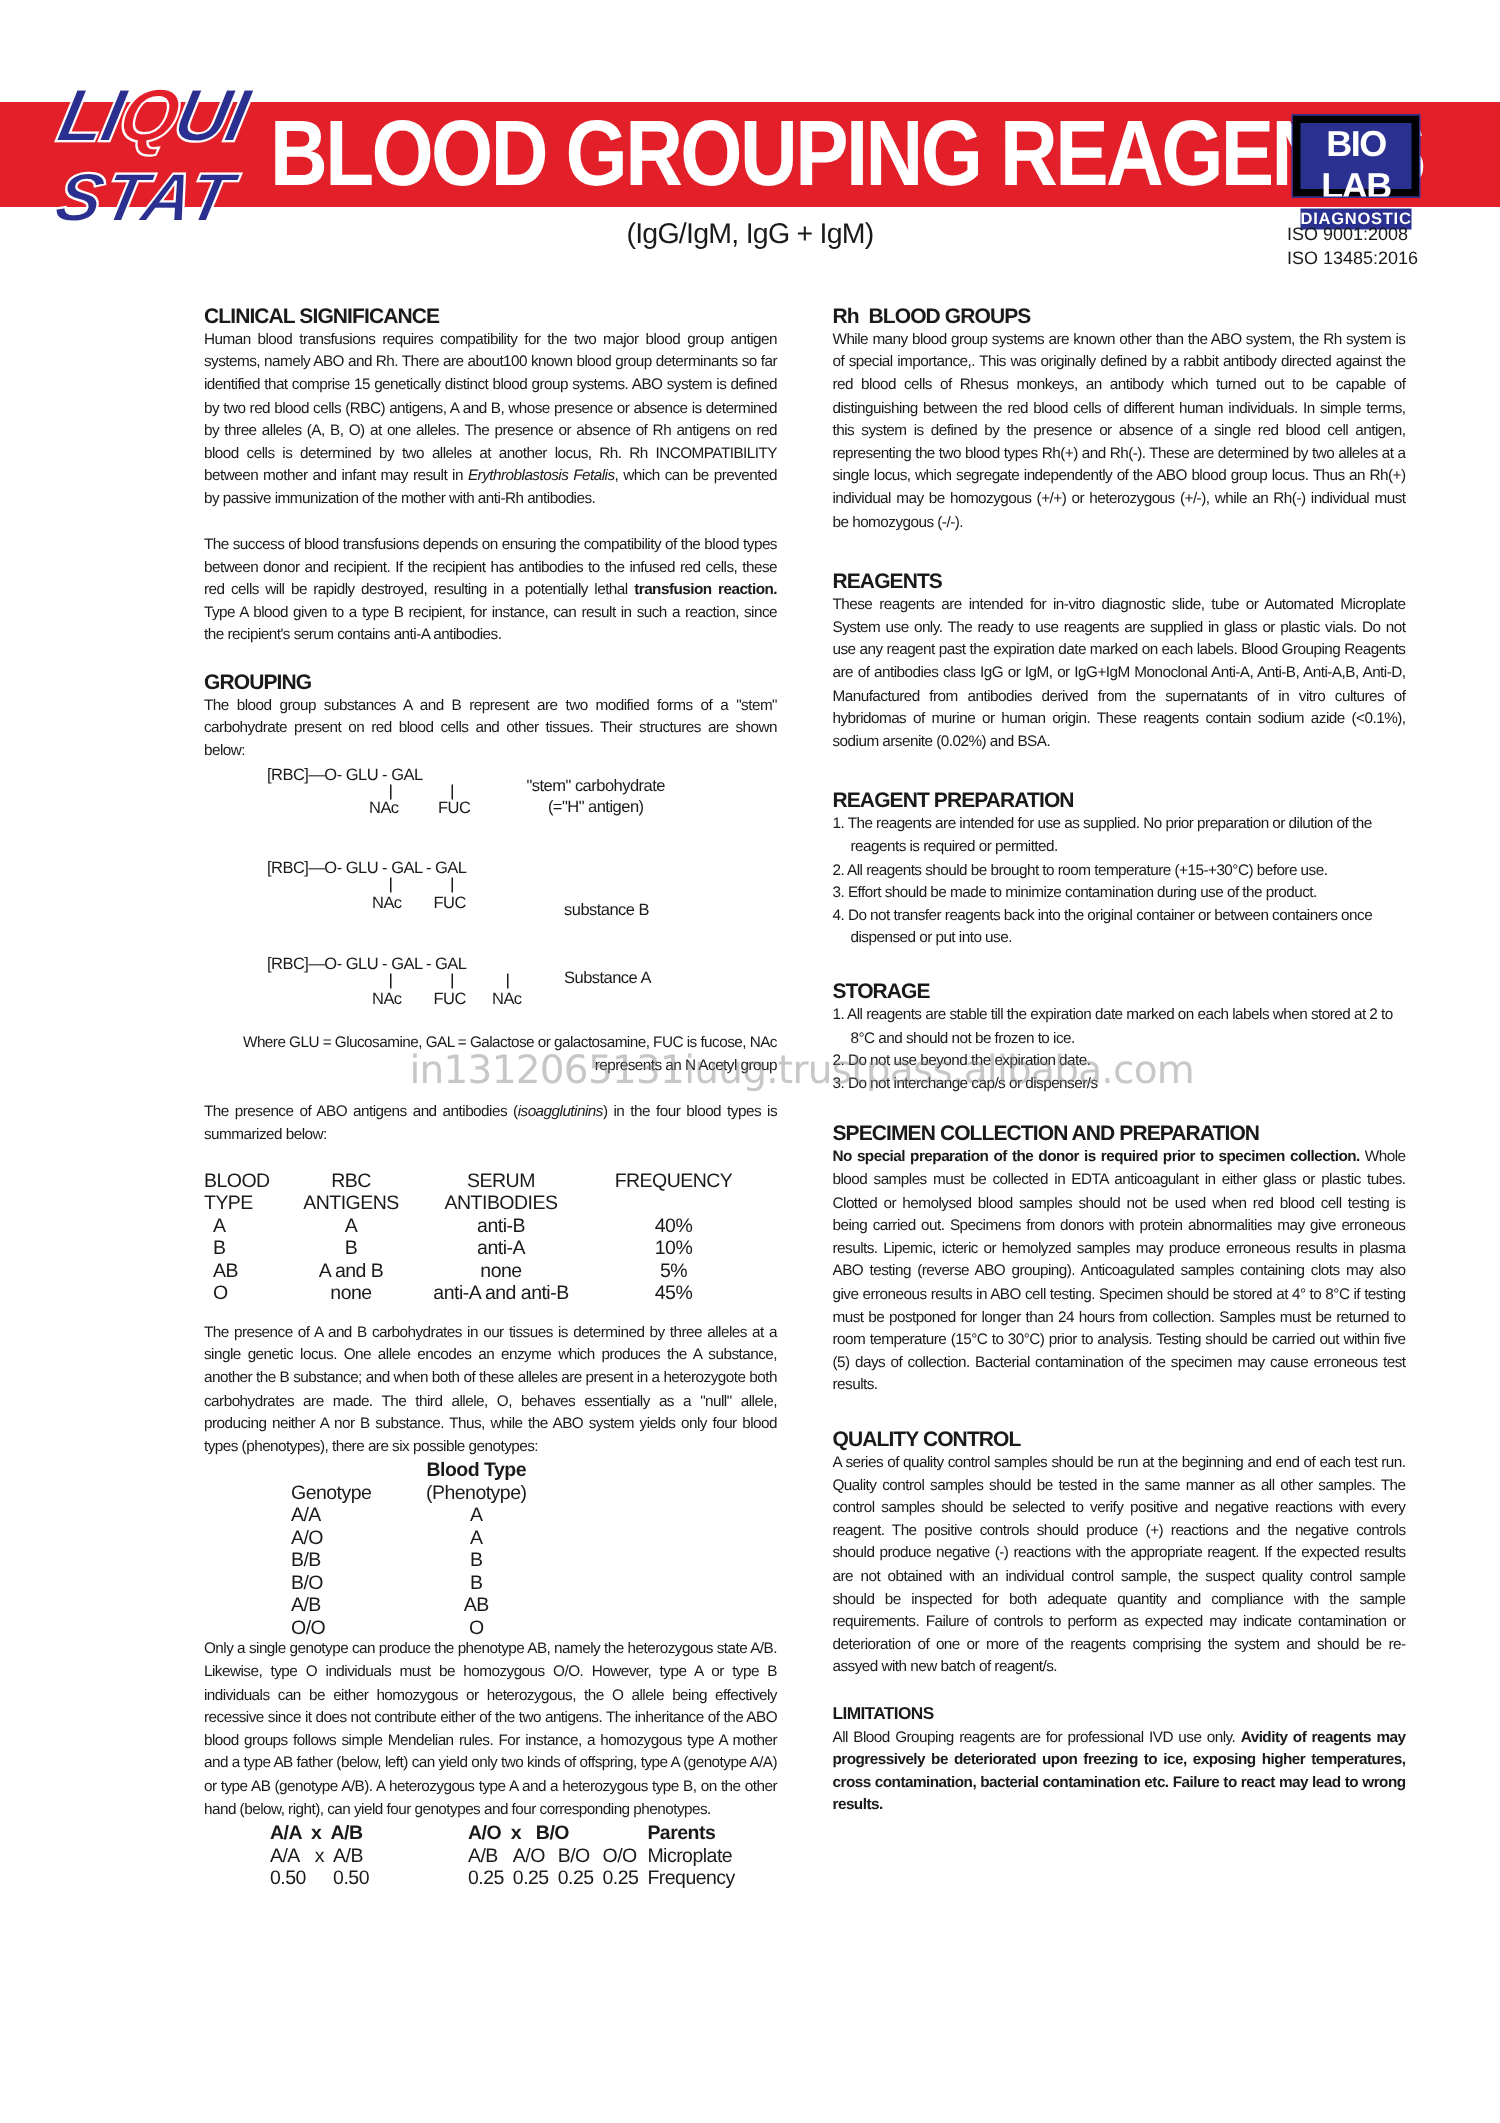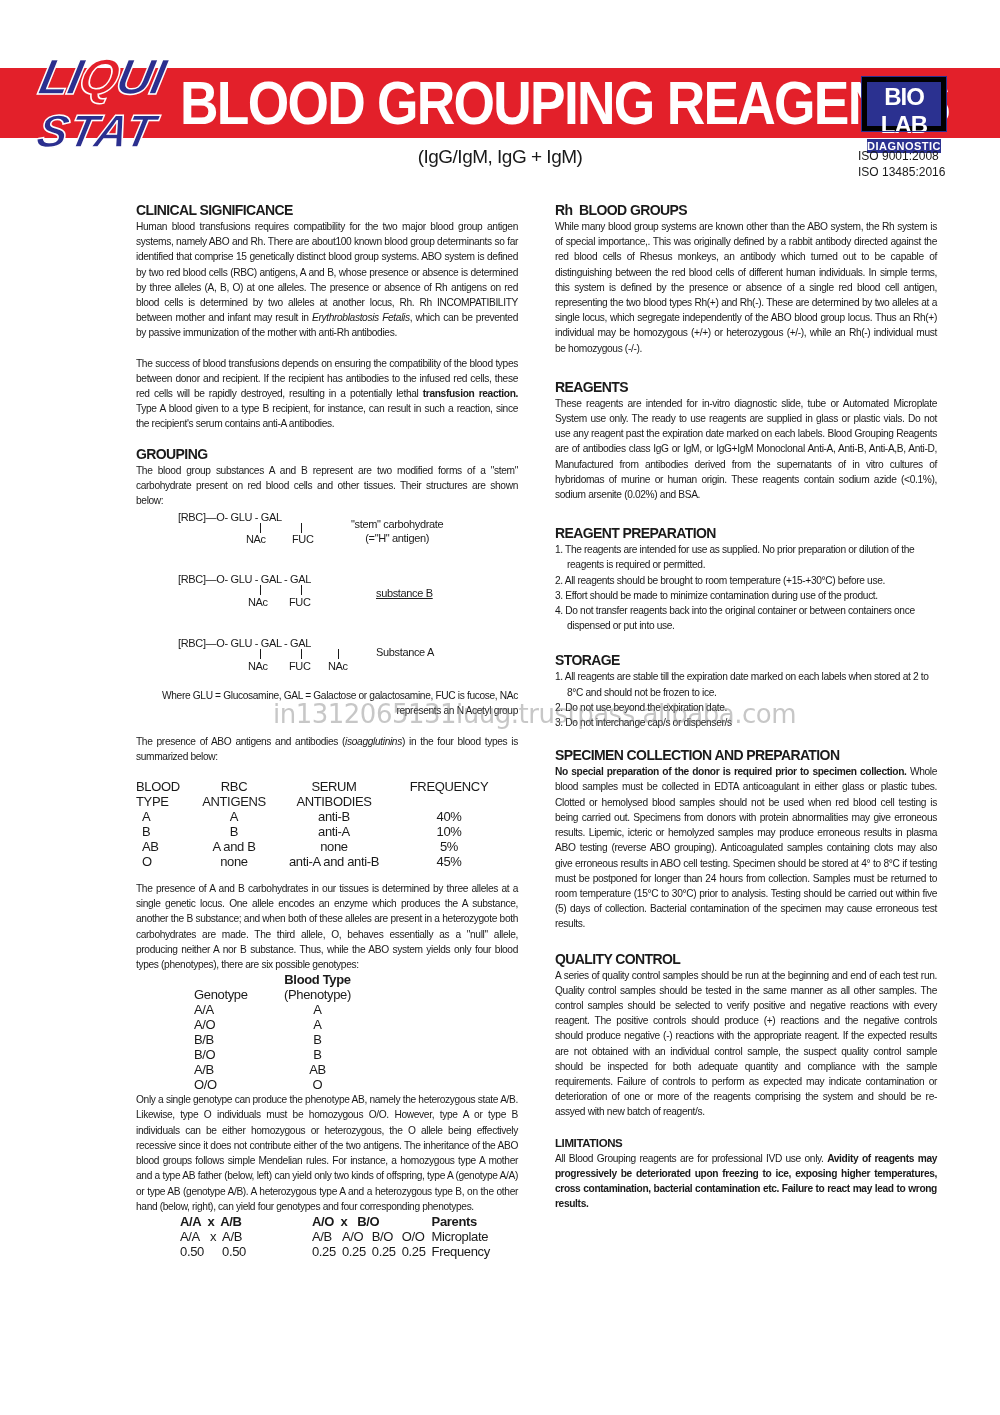--- a/index.html
+++ b/index.html
@@ -109,21 +109,21 @@
       <div class="slabel" style="top:9px;">
         <div>"stem" carbohydrate</div>
         <div>(="H" antigen)</div>
       </div>
 
       <div class="chain" style="top:64px;">[RBC]—O- GLU - GAL - GAL</div>
       <div class="vline" style="left:124px;top:77px;"></div>
       <div class="vline" style="left:165px;top:77px;"></div>
       <div class="sub" style="left:112px;top:87px;">NAc</div>
       <div class="sub" style="left:153px;top:87px;">FUC</div>
-      <div class="slabel" style="top:78px;left:240px;text-decoration:underline;">substance B</div>
+      <div class="slabel" style="top:92px;left:240px;">substance B</div>
 
       <div class="chain" style="top:128px;">[RBC]—O- GLU - GAL - GAL</div>
       <div class="vline" style="left:124px;top:141px;"></div>
       <div class="vline" style="left:165px;top:141px;"></div>
       <div class="vline" style="left:202px;top:141px;"></div>
       <div class="sub" style="left:112px;top:151px;">NAc</div>
       <div class="sub" style="left:153px;top:151px;">FUC</div>
       <div class="sub" style="left:192px;top:151px;">NAc</div>
       <div class="slabel" style="top:137px;left:240px;">Substance A</div>
     </div>

